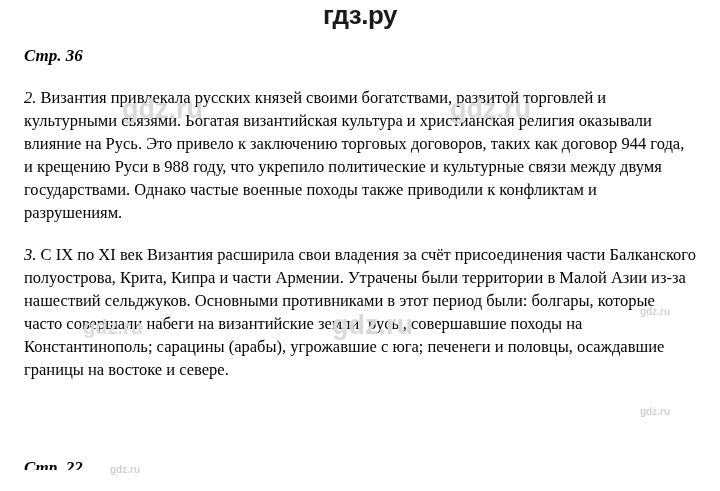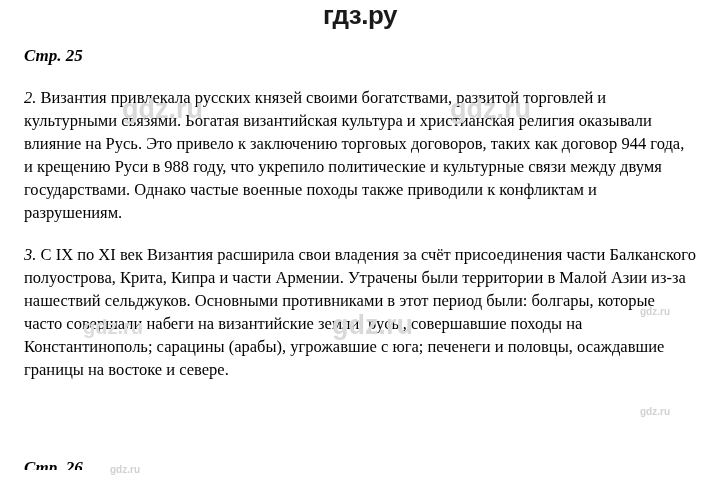--- a/index.html
+++ b/index.html
@@ -123,36 +123,36 @@
   .wm7 { left: 110px; top: 420px; }
   .wm8 { left: 327px; top: 463px; }
 </style>
 </head>
 <body>
 
 <div class="top-logo">гдз.ру</div>
 
 <div class="page">
 
-  <div class="page-number">Стр. 25</div>
+  <div class="page-number">Стр. 36</div>
 
   <div class="content">
 
 
     <p class="para">
       <span class="num-italic">2.</span>&nbsp;<span>Византия привлекала русских князей своими богатствами, развитой торговлей и культурными связями. Богатая византийская культура и христианская религия оказывали влияние на Русь. Это привело к заключению торговых договоров, таких как договор 944 года, и крещению Руси в 988 году, что укрепило политические и культурные связи между двумя государствами. Однако частые военные походы также приводили к конфликтам и разрушениям.</span>
     </p>
 
     <p class="para">
       <span class="num-italic">3.</span>&nbsp;<span>С IX по XI век Византия расширила свои владения за счёт присоединения части Балканского полуострова, Крита, Кипра и части Армении. Утрачены были территории в Малой Азии из-за нашествий сельджуков. Основными противниками в этот период были: болгары, которые часто совершали набеги на византийские земли; русы, совершавшие походы на Константинополь; сарацины (арабы), угрожавшие с юга; печенеги и половцы, осаждавшие границы на востоке и севере.</span>
     </p>
 
   </div>
 
-  <div class="footer-cut">Стр. 26</div>
+  <div class="footer-cut">Стр. 22</div>
 
 </div>
 
 <div class="wm wm-big wm1">gdz.ru</div>
 <div class="wm wm-big wm2">gdz.ru</div>
 <div class="wm wm-mid wm3">gdz.ru</div>
 <div class="wm wm-big wm4">gdz.ru</div>
 <div class="wm wm-small wm5">gdz.ru</div>
 <div class="wm wm-small wm6">gdz.ru</div>
 <div class="wm wm-small wm7">gdz.ru</div>

